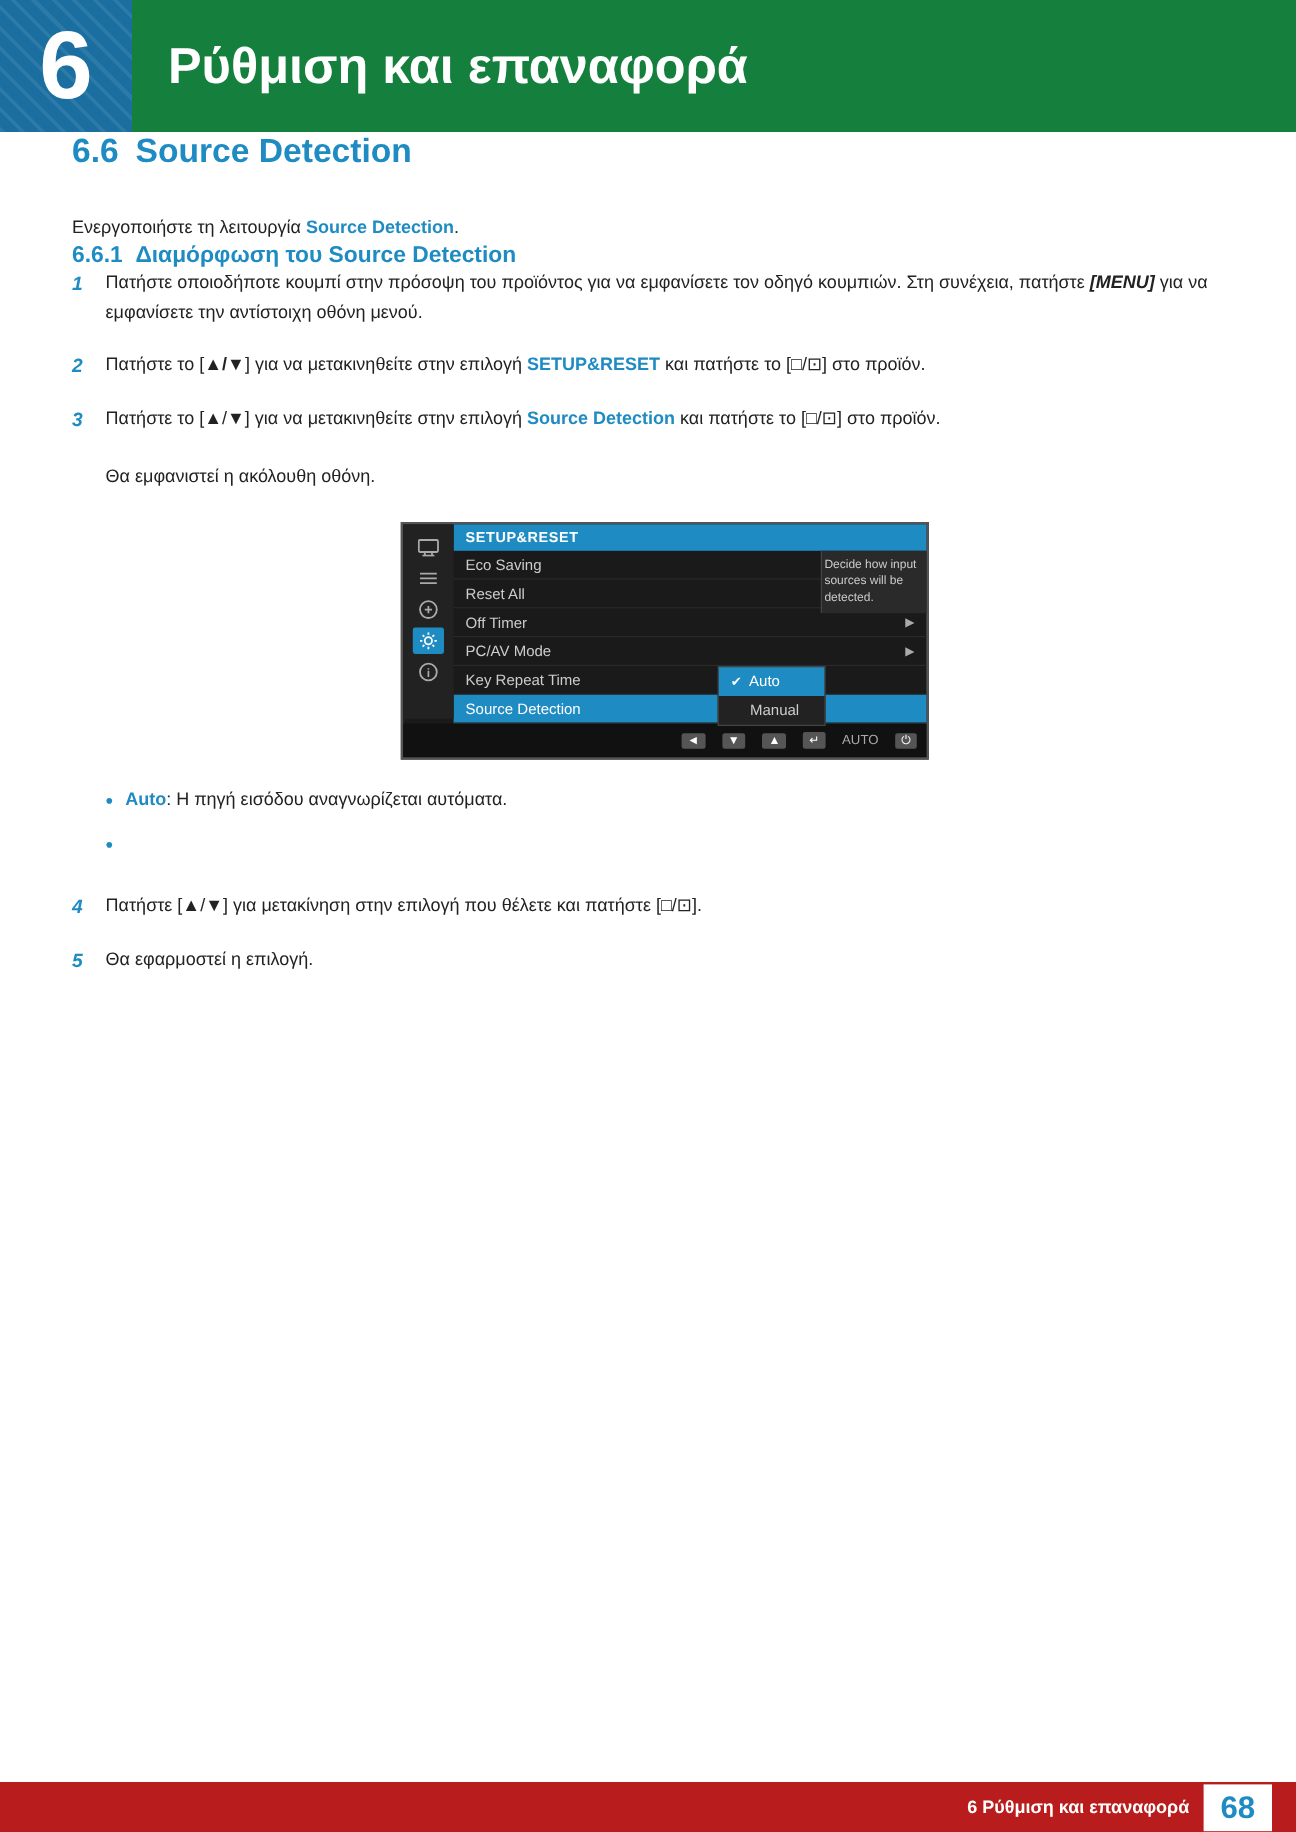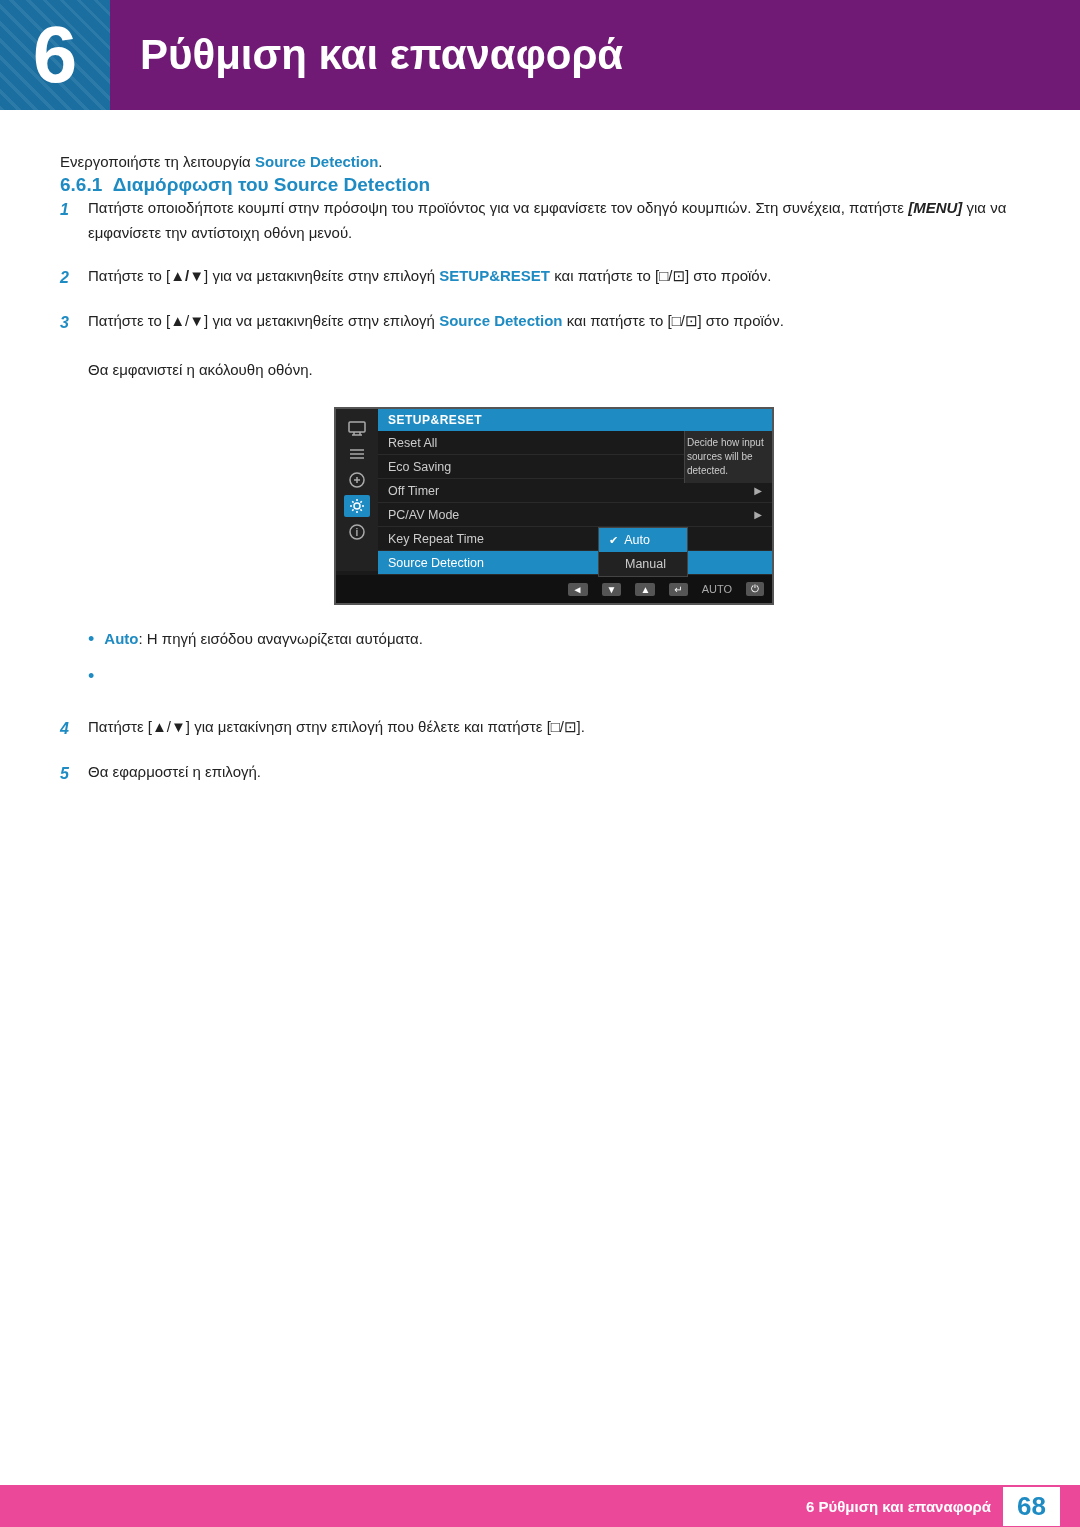--- a/index.html
+++ b/index.html
@@ -8,24 +8,23 @@
       font-size: 15px;
       color: #222;
       background: #fff;
       width: 1080px;
       min-height: 1527px;
       position: relative;
     }
 
     
     .chapter-header {
-      background: #701a75;
+      background: #15803d;
       display: flex;
       align-items: stretch;
-      margin-bottom: 40px;
     }
     .chapter-number-box {
       background: #1a6fa0;
       color: #fff;
       font-size: 80px;
       font-weight: bold;
       width: 110px;
       display: flex;
       align-items: center;
       justify-content: center;
@@ -284,21 +283,21 @@
       margin-right: 10px;
       margin-top: -2px;
     }
 
     
     .page-footer {
       position: absolute;
       bottom: 0;
       left: 0;
       right: 0;
-      background: #ec4899;
+      background: #b91c1c;
       height: 42px;
       display: flex;
       align-items: center;
       justify-content: flex-end;
       padding: 0 20px;
       color: #fff;
       font-size: 15px;
       margin-top: 37px;
     }
     .footer-page-num {
@@ -320,20 +319,23 @@
   <div class="chapter-number-box">
     <span>6</span>
   </div>
   <div class="chapter-title-box">
     <span>Ρύθμιση και επαναφορά</span>
   </div>
 </div>
 
 <div class="content">
 
+  <div class="section-heading">
+    <span class="section-number">6.6</span><span>Source Detection</span>
+  </div>
 
   <p class="intro-text">
     <span>Ενεργοποιήστε τη λειτουργία </span><span class="bold-blue">Source Detection</span><span>.</span>
   </p>
 
   <div class="subsection-heading">
     <span>6.6.1</span>&nbsp;&nbsp;<span>Διαμόρφωση του Source Detection</span>
   </div>
 
   <ol class="steps-list">
@@ -397,25 +399,25 @@
               <circle cx="9" cy="9" r="7" fill="none" stroke="#aaa" stroke-width="1.5"></circle>
               <text x="9" y="13" text-anchor="middle" fill="#aaa" font-size="10" font-weight="bold">i</text>
             </svg>
         </div>
       </div>
 
       <div class="osd-main">
         <div class="osd-section-title">SETUP&amp;RESET</div>
 
         <div class="osd-row">
-          <span class="osd-row-label">Reset All</span>
-        </div>
-        <div class="osd-row">
           <span class="osd-row-label">Eco Saving</span>
           <span class="osd-row-value">Off</span>
+        </div>
+        <div class="osd-row">
+          <span class="osd-row-label">Reset All</span>
         </div>
         <div class="osd-row">
           <span class="osd-row-label">Off Timer</span>
           <span class="osd-arrow">▶</span>
         </div>
         <div class="osd-row">
           <span class="osd-row-label">PC/AV Mode</span>
           <span class="osd-arrow">▶</span>
         </div>
         <div class="osd-row">

